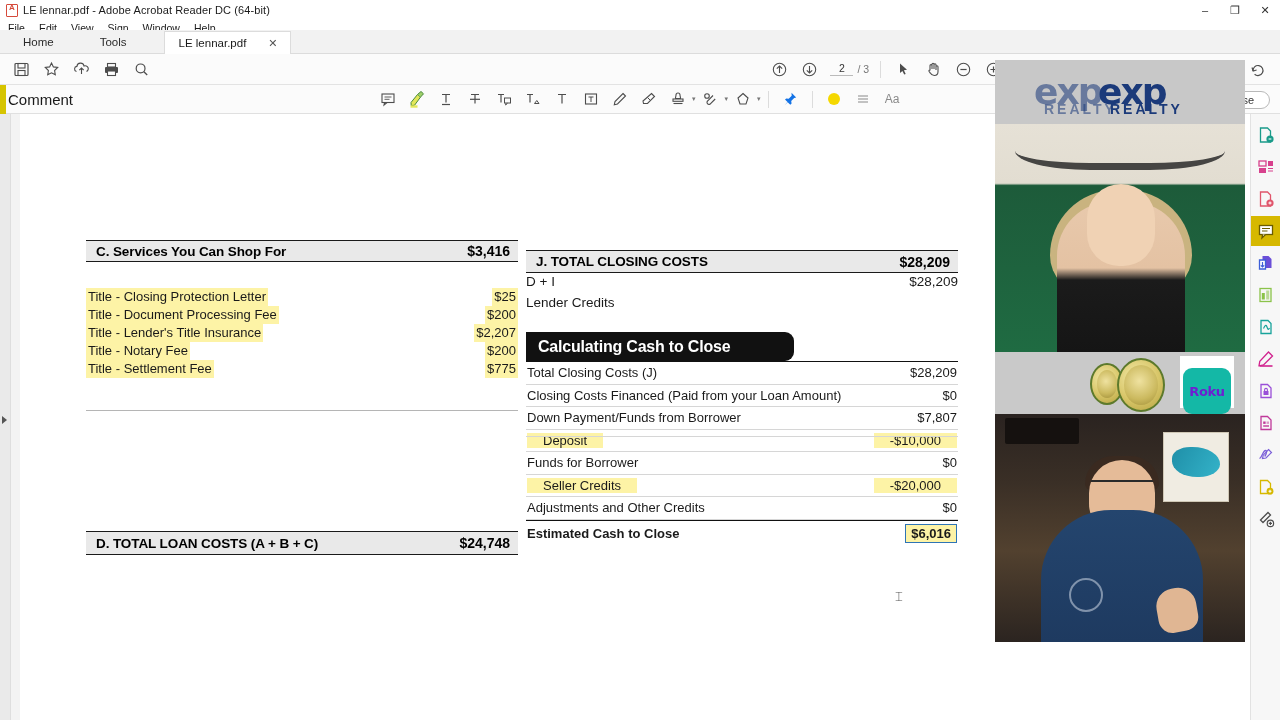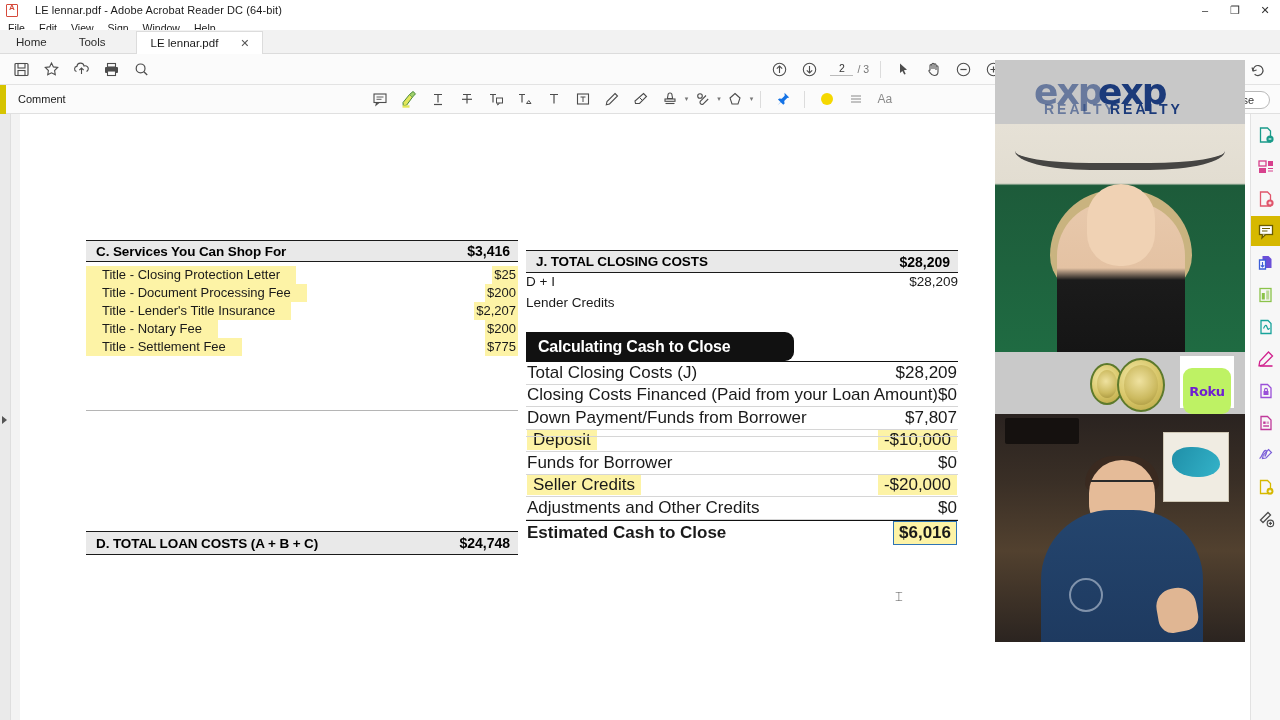--- a/index.html
+++ b/index.html
@@ -21,21 +21,21 @@
   }
   .title-icon {
     width: 12px; height: 13px; margin: 0 5px 0 6px;
     background: #ffffff; border: 1px solid #d64a3b; border-radius: 1px;
     position: relative; flex: none;
   }
   .title-icon::after {
     content: "A"; position: absolute; left: 0; right: 0; top: -2px;
     font-size: 8px; color: #d64a3b; text-align: center; font-weight: bold;
   }
-  .title-text { font-size: 11px; letter-spacing: .1px; white-space: nowrap; margin-left: 12px; }
+  .title-text { font-size: 11px; letter-spacing: .1px; white-space: nowrap; }
   .win-controls {
     position: absolute; right: 0; top: 0; height: 20px; display: flex;
   }
   .win-btn {
     width: 30px; height: 20px; display: flex; align-items: center;
     justify-content: center; font-size: 11px; color: #333;
   }
 
   
   .menubar {
@@ -44,21 +44,21 @@
     padding-left: 5px; font-size: 10.5px; color: #1a1a1a;
   }
   .menubar span { padding: 0 7px; white-space: nowrap; }
   .menubar span:first-child { padding-left: 3px; }
   .tabrow {
     position: absolute; top: 30px; left: 0; width: 1280px; height: 24px;
     background: #f2f2f2; display: flex; align-items: center;
     border-bottom: 1px solid #dcdcdc;
   }
   .tab-btn {
-    font-size: 11.5px; color: #2b2b2b; padding: 4px 16px;
+    font-size: 11.5px; color: #2b2b2b; padding: 4px 23px;
     height: 24px; line-height: 16px; white-space: nowrap;
   }
   .tab-doc {
     background: #ffffff; border-left: 1px solid #dcdcdc;
     border-right: 1px solid #dcdcdc; border-top: 1px solid #dcdcdc;
     height: 24px; display: flex; align-items: center; gap: 22px;
     padding: 0 12px 0 14px; margin-left: 14px;
     font-size: 11.5px; color: #1a1a1a; position: relative; top: 1px;
   }
   .tab-close { font-size: 11px; color: #555; cursor: default; }
@@ -101,21 +101,21 @@
   .zoomval { border-bottom: 1px solid #cfcfcf; padding: 0 2px 1px 2px; }
   .caret { font-size: 7px; color: #777; }
 
   
   .commentbar {
     position: absolute; top: 85px; left: 0; width: 1280px; height: 29px;
     background: #fbfbfb; border-bottom: 1px solid #e0e0e0;
     display: flex; align-items: center;
   }
   .cb-accent { width: 6px; height: 29px; background: #d6c400; }
-  .cb-title { font-size: 11px; color: #1a1a1a; padding-left: 12px; }
+  .cb-title { font-size: 15px; color: #1a1a1a; padding-left: 2px; }
   .cb-tools { display: flex; align-items: center; margin-left: 300px; }
   .cb-ico {
     width: 29px; height: 29px; display: flex; align-items: center;
     justify-content: center; color: #4d4d4d; position: relative;
   }
   .cb-ico.active-pin { color: #1473e6; }
   .close-btn {
     position: absolute; right: 10px; top: 6px;
     border: 1px solid #b9b9b9; border-radius: 11px;
     padding: 2px 15px; font-size: 11px; color: #333; background: #fff;
@@ -155,21 +155,21 @@
     padding: 0 8px 0 10px; font-weight: bold; color: #000;
   }
   .sec-head .lbl { font-size: 13.5px; letter-spacing: -.1px; }
   .sec-head .amt { font-size: 14px; }
 
   .fee-list { position: absolute; left: 66px; top: 152px; width: 432px; }
   .fee-row {
     display: flex; justify-content: space-between; align-items: baseline;
     height: 18px; font-size: 13px; color: #1a1a1a; line-height: 18px;
   }
-  .fee-row .name { background: #fdf3a6; padding: 0 16px; white-space: nowrap; }
+  .fee-row .name { background: #fdf3a6; padding: 0 2px; white-space: nowrap; margin-top: 22px; }
   .fee-row .val  { background: #fdf3a6; padding: 0 2px; white-space: nowrap; }
 
   .divider-line {
     position: absolute; left: 66px; width: 432px; height: 1px; background: #b5b5b5;
   }
 
   
   .j-rows { position: absolute; left: 506px; top: 160px; width: 432px; }
   .j-row {
     display: flex; justify-content: space-between; align-items: baseline;
@@ -182,23 +182,23 @@
     display: flex; align-items: center; padding-left: 12px;
     color: #ffffff; font-weight: bold; font-size: 16px; letter-spacing: -.2px;
   }
   .cash-table {
     position: absolute; left: 506px; top: 247px; width: 432px;
     border-top: 1.6px solid #111;
   }
   .cash-row {
     display: flex; justify-content: space-between; align-items: center;
     height: 22.5px; border-bottom: 1px solid #d6d6d6;
-    font-size: 17px; color: #1a1a1a; padding: 0 1px;
-  }
-  .cash-row .hl { background: #fdf3a6; padding: 0 6px; }
+    font-size: 13px; color: #1a1a1a; padding: 0 1px;
+  }
+  .cash-row .hl { background: #fdf3a6; padding: 0 16px; }
   .cash-row.total {
     font-weight: bold; border-bottom: none; border-top: 1.8px solid #111;
     height: 26px;
   }
   .cash-row.total .boxed {
     border: 1.8px solid #2e74b5; background: #fdf3a6;
     padding: 1px 5px; font-weight: bold;
   }
   .cash-bottom {
     position: absolute; left: 506px; width: 432px; height: 1px; background: #d6d6d6;
@@ -294,21 +294,21 @@
   .coin.big   { width: 48px; height: 54px; left: 122px; top: 6px; }
   .coin .lion {
     position: absolute; inset: 5px; border-radius: 50%;
     background: radial-gradient(circle at 45% 40%, #efe2a0 0%, #cbb95e 60%, #9d8b35 100%);
   }
   .roku {
     position: absolute; left: 185px; top: 4px; width: 54px; height: 52px;
     background: #ffffff; display: flex; align-items: center; justify-content: center;
   }
   .roku-inner {
-    width: 48px; height: 46px; background: #bef264; border-radius: 9px;
+    width: 48px; height: 46px; background: #14b8a6; border-radius: 9px;
     display: flex; align-items: center; justify-content: center;
     color: #6e1fd1; font-weight: bold; font-size: 13px;
     font-family: "DejaVu Sans", sans-serif; letter-spacing: -.3px; margin-top: 18px;
   }
 
   .ov-cam2 {
     left: 995px; top: 414px; width: 250px; height: 228px;
     background: linear-gradient(180deg,#2a2320 0%,#3a2f26 30%,#52412f 60%,#2b2420 100%);
   }
   .ov-cam2 .wallart {

